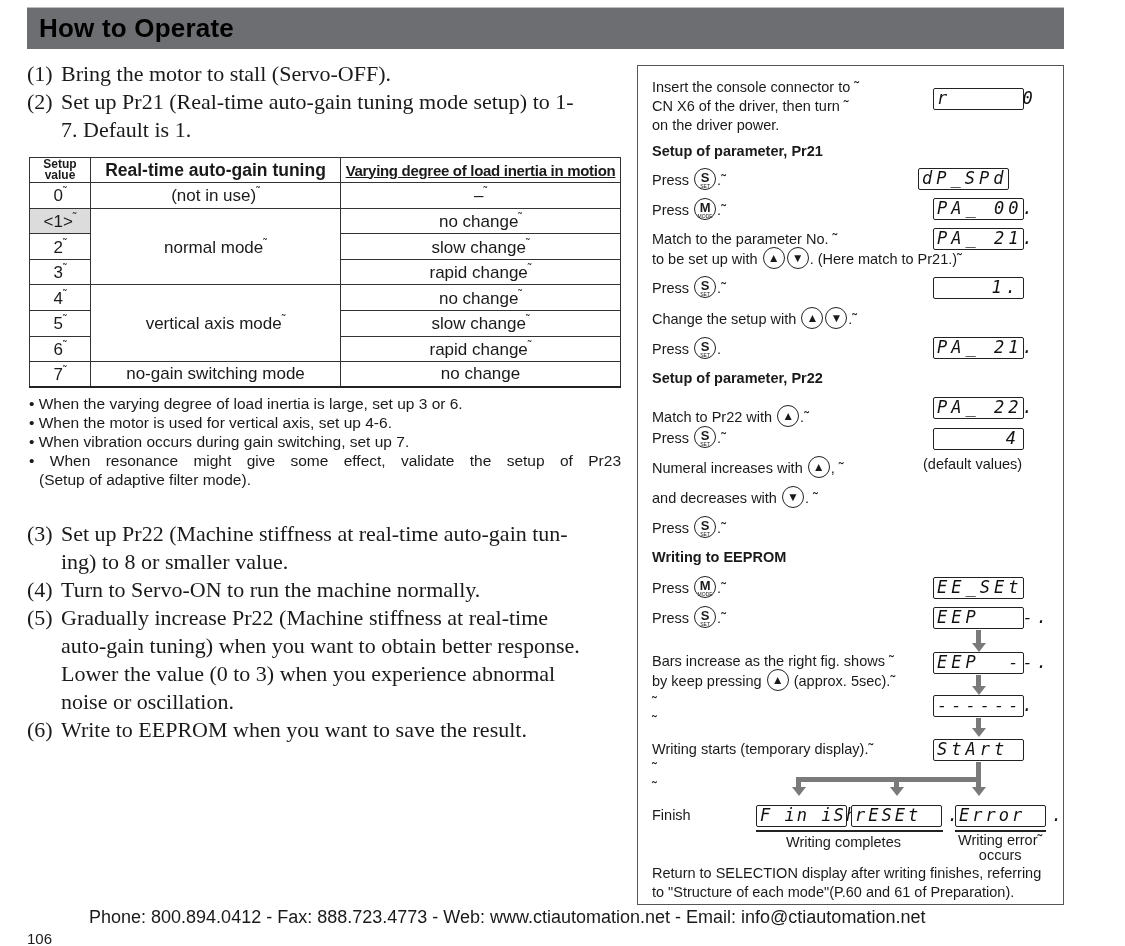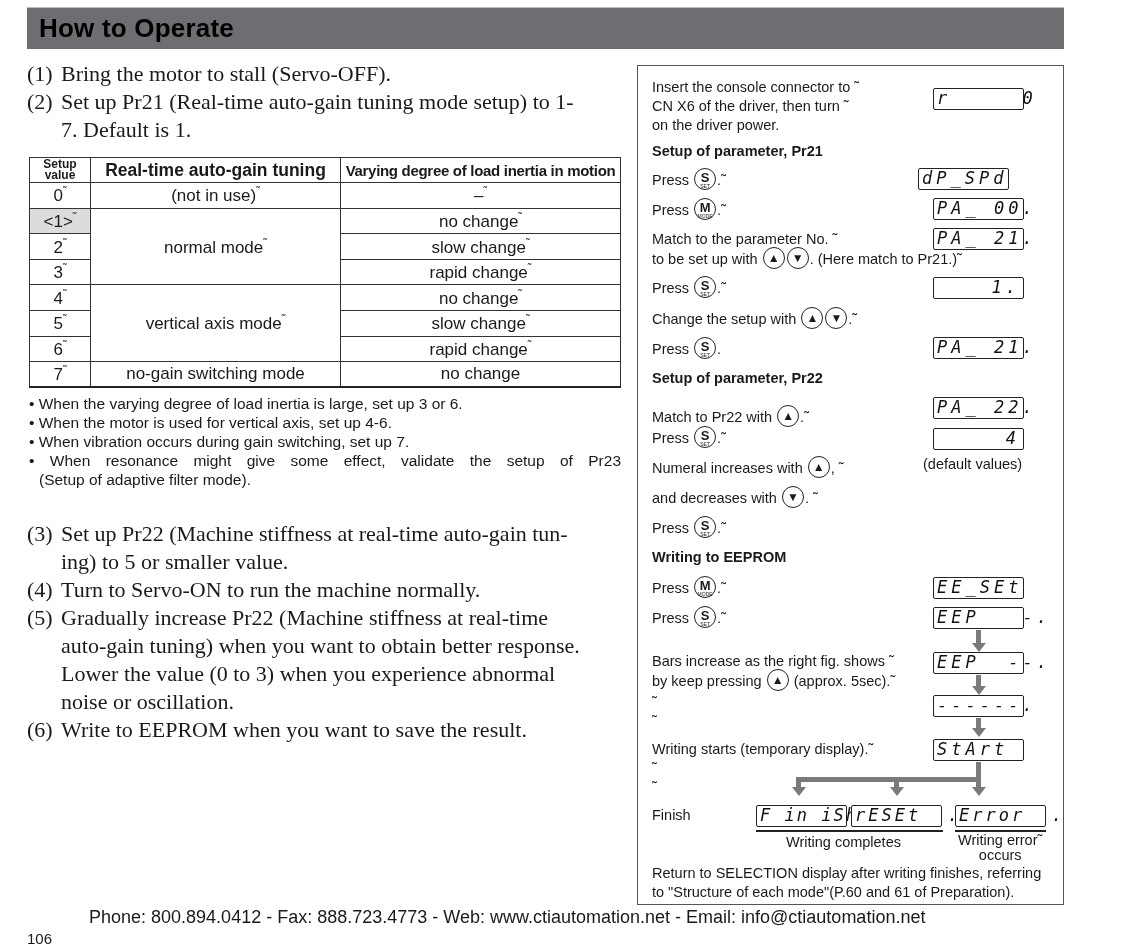--- a/index.html
+++ b/index.html
@@ -22,21 +22,21 @@
   table.setup {
     position: absolute; left: 29px; top: 157px; width: 592px; border-collapse: collapse;
     font-size: 17px;
   }
   table.setup th, table.setup td {
     border: 1px solid #333; text-align: center; height: 25.6px; padding: 0 2px;
   }
   table.setup th { font-weight: bold; height: 25px; }
   table.setup th.c0 { font-size: 12px; line-height: 11px; width: 61px; }
   table.setup th.c1 { font-size: 17.5px; width: 250px; }
-  table.setup th.c2 { font-size: 15px; letter-spacing: -0.3px; }
+  table.setup th.c2 { font-size: 15px; letter-spacing: -0.3px; text-decoration: underline; }
   table.setup tr.hl td.c0 { background: #dcdcdc; }
   table.setup tr.grp td { border-top: 1.5px solid #222; }
   table.setup tbody tr:last-child td { border-bottom: 2px solid #222; }
   .tilde { font-size: 11px; vertical-align: super; }
 
   .bullets { position: absolute; left: 29px; top: 394px; width: 592px; font-size: 15.5px; line-height: 19px; }
   .bullets div { white-space: nowrap; }
   .bullets .just { text-align: justify; white-space: normal; text-align-last: justify; }
   .bullets .indent { padding-left: 10px; }
 
@@ -140,21 +140,21 @@
 <div class="bullets">
   <div>• When the varying degree of load inertia is large, set up 3 or 6.</div>
   <div>• When the motor is used for vertical axis, set up 4-6.</div>
   <div>• When  vibration occurs during gain switching, set up 7.</div>
   <div class="just">• When resonance might give some effect, validate the setup of Pr23</div>
   <div class="indent">(Setup of adaptive filter mode).</div>
 </div>
 
 <div class="step" style="top:520px;">
   <span class="num">(3)</span><span>Set up Pr22 (Machine stiffness at real-time auto-gain tun-</span>
-  <span class="cont">ing) to 5 or smaller value.</span>
+  <span class="cont">ing) to 8 or smaller value.</span>
 </div>
 <div class="step" style="top:576px;">
   <span class="num">(4)</span><span>Turn to Servo-ON to run the machine normally.</span>
 </div>
 <div class="step" style="top:604px;">
   <span class="num">(5)</span><span>Gradually increase Pr22 (Machine stiffness at real-time</span>
   <span class="cont">auto-gain tuning) when you want to obtain better response.</span>
   <span class="cont">Lower the value (0 to 3) when you experience abnormal</span>
   <span class="cont">noise or oscillation.</span>
 </div>

